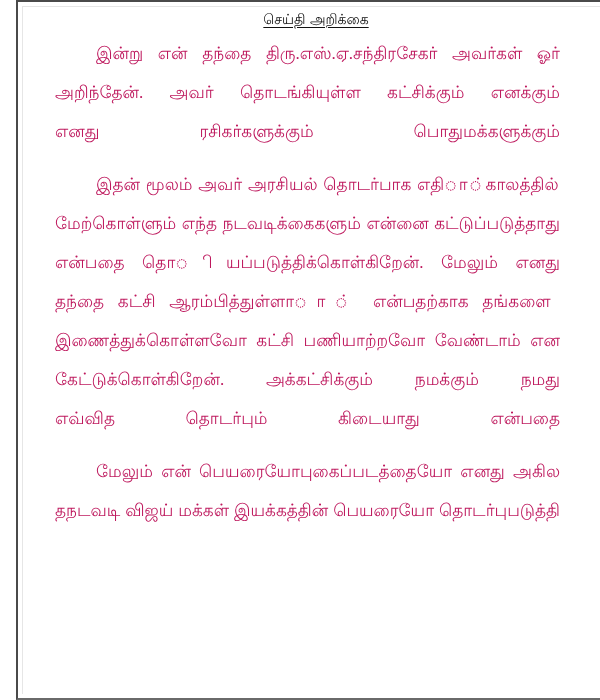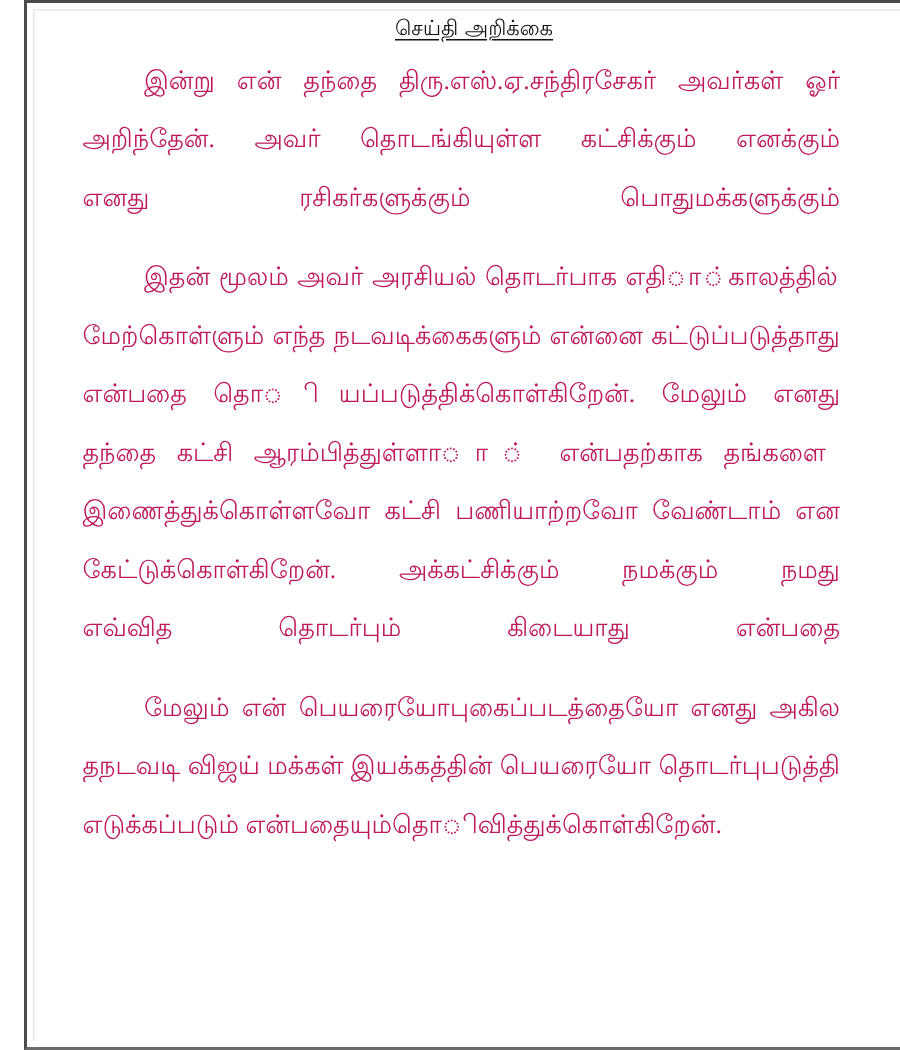--- a/index.html
+++ b/index.html
@@ -123,18 +123,15 @@
 
     <div style="height:14px;"></div>
 
     <div class="para-block">
       <span class="line first">
           <span class="line-inner">மேலும் என் பெயரையோபுகைப்படத்தையோ எனது அகில இந்திய</span>
         </span>
       <span class="line">
           <span class="line-inner">தநடவடி விஜய் மக்கள் இயக்கத்தின் பெயரையோ தொடர்புபடுத்தி ஏதேனும்</span>
         </span>
-      <span class="line last">
-          <span class="line-inner">எடுக்கப்படும் என்பதையும்தொ◌ிவித்துக்கொள்கிறேன்.</span>
-        </span>
     </div>
   </div>
 </div>
 
 </body></html>

